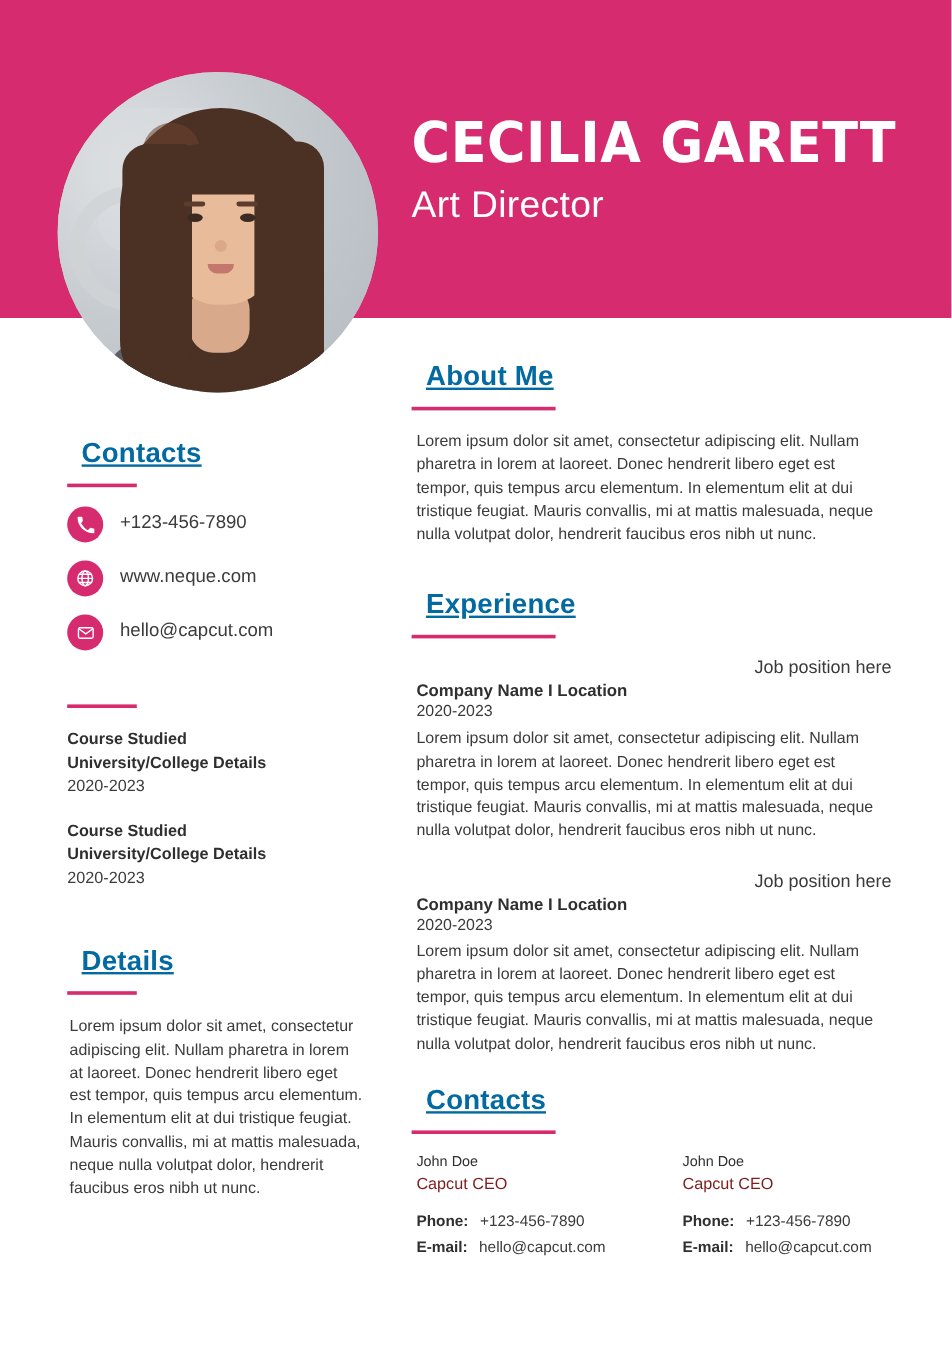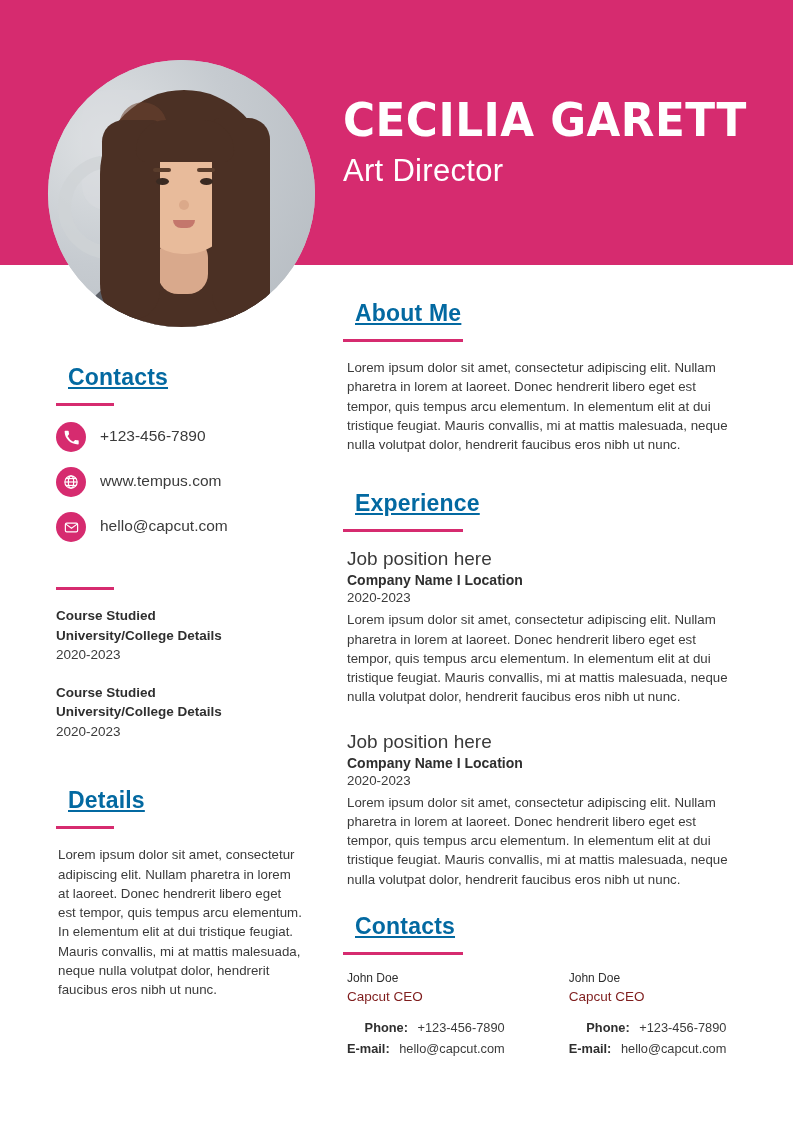--- a/index.html
+++ b/index.html
@@ -292,23 +292,24 @@
 
   
   .about-text {
     font-size: 13.3px;
     line-height: 1.45;
     color: #3b3b3b;
     padding-left: 4px;
   }
   .exp-item { margin-bottom: 24px; }
   .exp-pos {
-    font-size: 19px;
+    font-size: 15px;
     color: #3b3b3b;
     margin-bottom: 2px;
+    text-align: right;
   }
   .exp-company {
     font-size: 14px;
     font-weight: bold;
     color: #2f2f2f;
     margin-bottom: 2px;
   }
   .exp-years {
     font-size: 13.3px;
     color: #3b3b3b;
@@ -335,21 +336,20 @@
   }
   .ref-role {
     font-size: 13.5px;
     color: #7f1d1d;
     margin-bottom: 16px;
   }
   .ref-row {
     font-size: 12.8px;
     margin-bottom: 6px;
     white-space: nowrap;
-    text-align: right;
   }
   .ref-label {
     font-weight: bold;
     color: #2f2f2f;
     margin-right: 6px;
   }
   .ref-val { color: #3b3b3b; }
 
   .gap-16 { height: 16px; }
   .gap-24 { height: 24px; }
@@ -404,21 +404,21 @@
     <div class="contact-row">
       <span class="c-icon">
         <svg width="16" height="16" viewBox="0 0 24 24" fill="none" stroke="#ffffff" stroke-width="1.8">
           <circle cx="12" cy="12" r="9.2"></circle>
           <ellipse cx="12" cy="12" rx="4" ry="9.2"></ellipse>
           <line x1="2.8" y1="12" x2="21.2" y2="12"></line>
           <line x1="4.2" y1="6.8" x2="19.8" y2="6.8"></line>
           <line x1="4.2" y1="17.2" x2="19.8" y2="17.2"></line>
         </svg>
       </span>
-      <span class="c-text">www.tempus.com</span>
+      <span class="c-text">www.neque.com</span>
     </div>
 
     <div class="contact-row">
       <span class="c-icon">
         <svg width="15" height="15" viewBox="0 0 24 24" fill="none" stroke="#ffffff" stroke-width="1.9">
           <rect x="2.2" y="5" width="19.6" height="14" rx="2.2"></rect>
           <path d="M3 6.6l9 6.6 9-6.6"></path>
         </svg>
       </span>
       <span class="c-text">hello@capcut.com</span>

